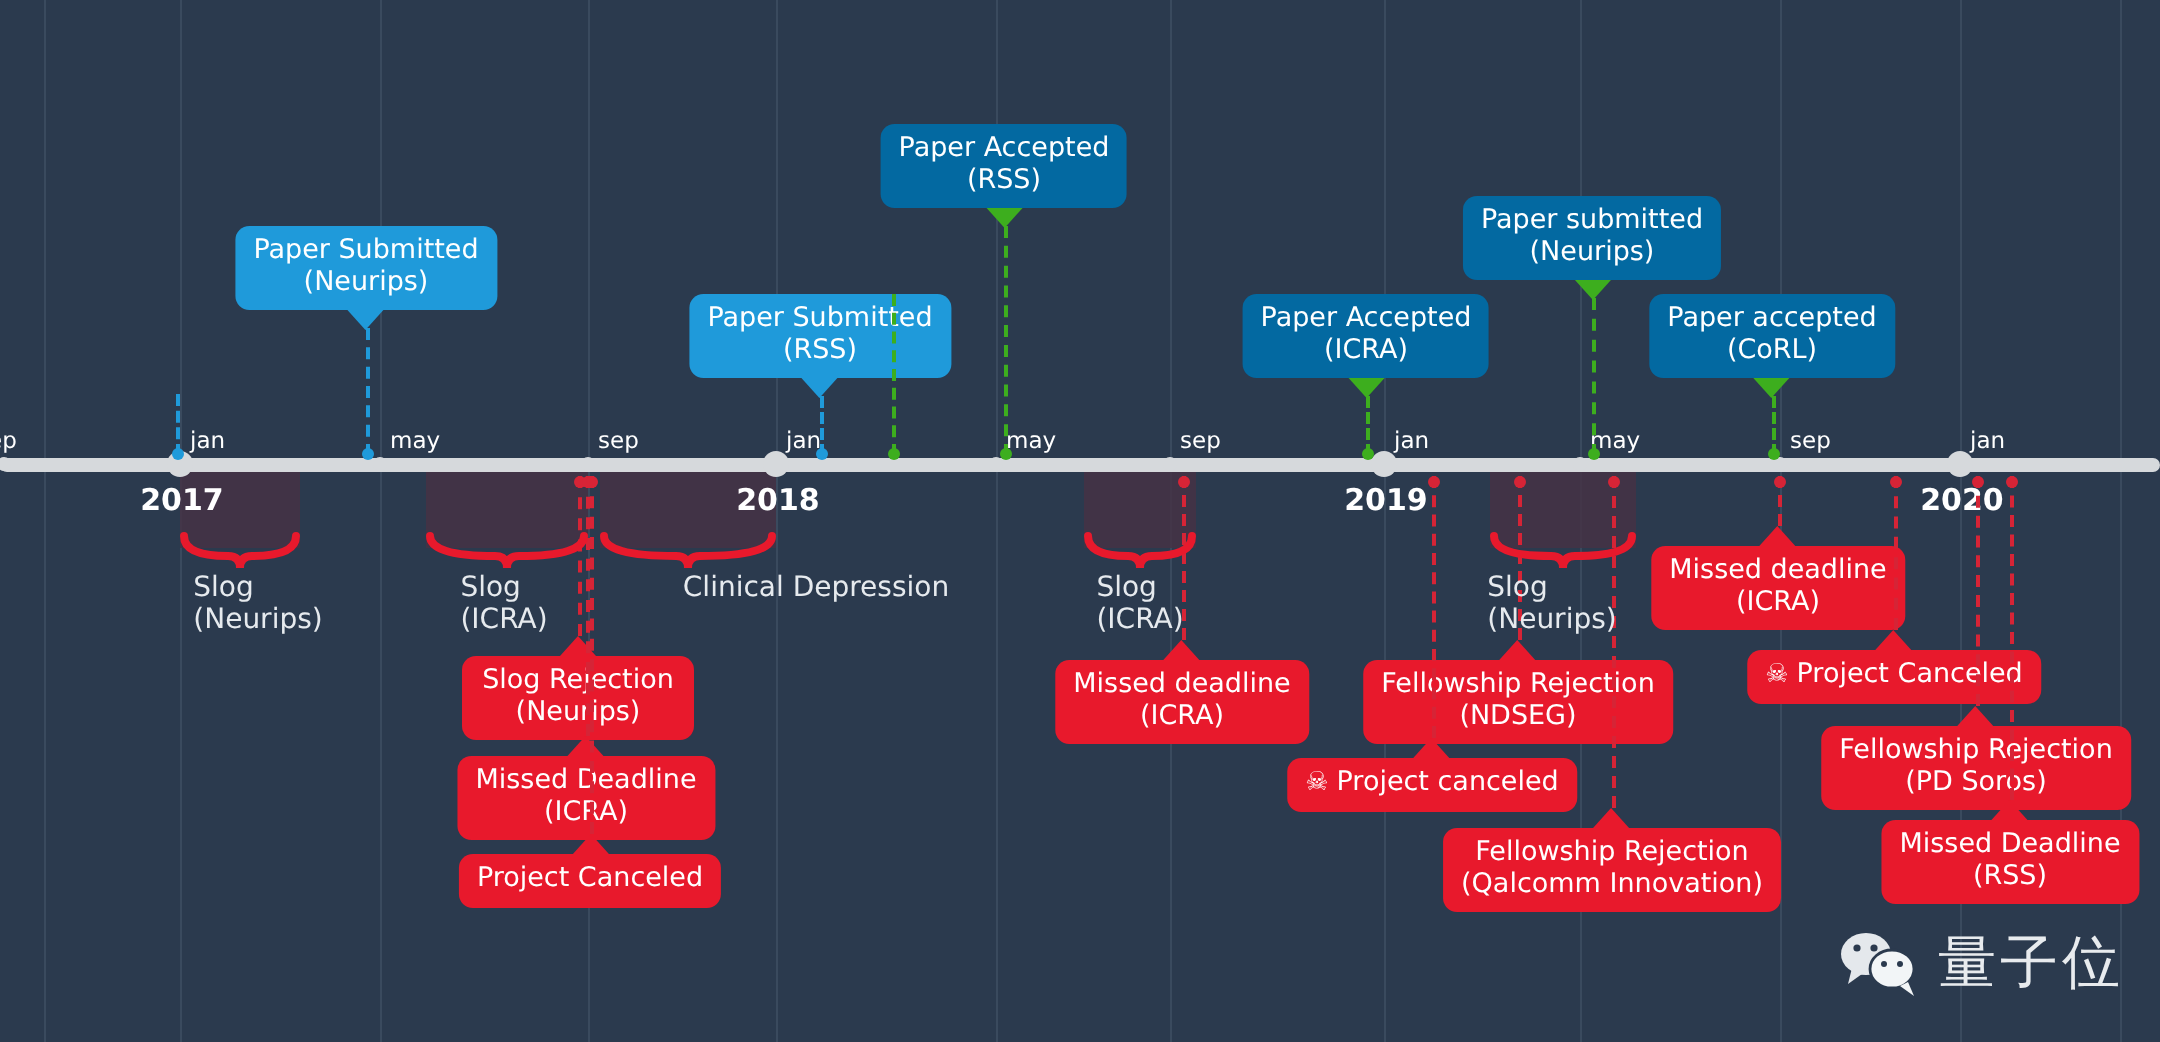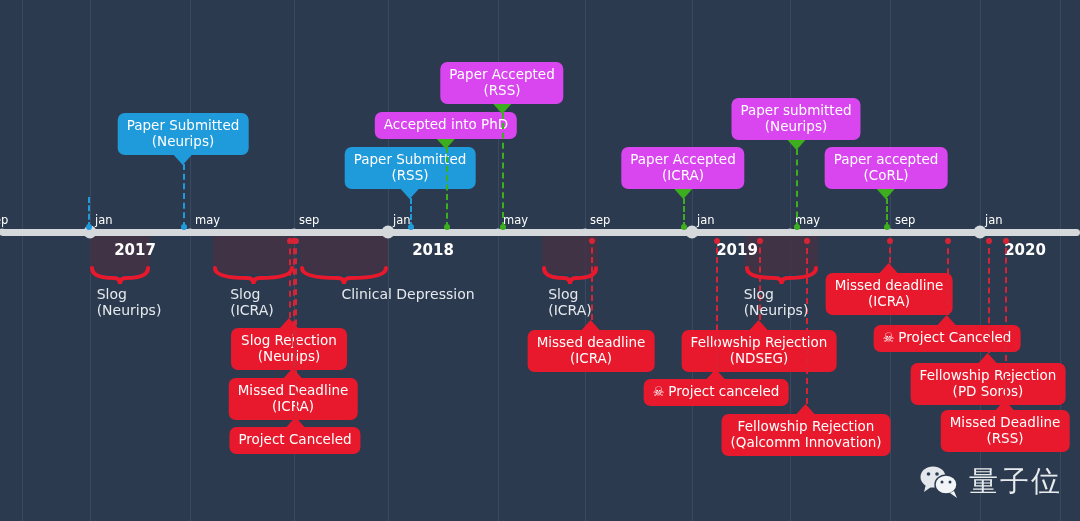--- a/index.html
+++ b/index.html
@@ -23,40 +23,40 @@
   .tick { position:absolute; border-radius:50%; background:#d6d9dc; transform:translate(-50%,-50%); }
   .tick.month { width:7px; height:7px; }
   .tick.year  { width:13px; height:13px; }
 
   .tick-label {
     position:absolute; font-size:11.5px; color:#ffffff; white-space:nowrap;
     transform:translate(0,-100%);
   }
   .year-label {
     position:absolute; font-size:15px; font-weight:bold; color:#ffffff;
-    white-space:nowrap; transform:translateX(-50%);margin-left:44px;
+    white-space:nowrap; transform:translateX(-50%);
   }
 
   
   .stem { position:absolute; width:0; border-left-width:2.5px; border-left-style:dashed; }
   .stem.blue  { border-left-color:#1f9ada; }
   .stem.green { border-left-color:#3dae1e; }
   .stem.red   { border-left-color:#d62436; }
 
   .stemdot { position:absolute; width:6px; height:6px; border-radius:50%; transform:translate(-50%,-50%); }
   .stemdot.blue{ background:#1f9ada; } .stemdot.green{ background:#3dae1e; } .stemdot.red{ background:#d62436; }
 
   
   .callout {
     position:absolute; border-radius:7px; padding:5px 9px 6px 9px;
     font-size:13.5px; line-height:1.16; text-align:center; color:#fff;
     white-space:pre; transform:translateX(-50%);
   }
   .callout.blue  { background:#1f9ada; }
-  .callout.green { background:#d946ef; }
+  .callout.green { background:#0369a1; }
   .callout.red   { background:#e8192c; }
 
   
   .callout::after{
     content:""; position:absolute; left:50%; margin-left:-9px;
     border-left:9px solid transparent; border-right:9px solid transparent;
   }
   .callout.down::after { top:100%; border-top-width:10px; border-top-style:solid; }
   .callout.up::after   { bottom:100%; border-bottom-width:10px; border-bottom-style:solid; }
   .callout.blue.down::after { border-top-color:#1f9ada; }
@@ -127,21 +127,20 @@
     <div class="stem blue" style="left: 88px; top: 197px; height: 31px;"></div>
     <div class="stemdot blue" style="left: 89px; top: 227px;"></div>
     <div class="callout blue down" style="left: 183px; top: 113px; min-width: 118px;"><span>Paper Submitted
 (Neurips)</span></div>
     <div class="stem blue" style="left: 183px; top: 164px; height: 64px;"></div>
     <div class="stemdot blue" style="left: 184px; top: 227px;"></div>
     <div class="callout blue down" style="left: 410px; top: 147px; min-width: 120px;"><span>Paper Submitted
 (RSS)</span></div>
     <div class="stem blue" style="left: 410px; top: 198px; height: 30px;"></div>
     <div class="stemdot blue" style="left: 411px; top: 227px;"></div>
-    <div class="callout green down" style="left: 446px; top: 112px; min-width: 133px;"><span>Accepted into PhD</span></div>
     <div class="stem green" style="left: 446px; top: 147px; height: 81px;"></div>
     <div class="stemdot green" style="left: 447px; top: 227px;"></div>
     <div class="callout green down" style="left: 502px; top: 62px; min-width: 113px;"><span>Paper Accepted
 (RSS)</span></div>
     <div class="stem green" style="left: 502px; top: 113px; height: 115px;"></div>
     <div class="stemdot green" style="left: 503px; top: 227px;"></div>
     <div class="callout green down" style="left: 683px; top: 147px; min-width: 113px;"><span>Paper Accepted
 (ICRA)</span></div>
     <div class="stem green" style="left: 683px; top: 198px; height: 30px;"></div>
     <div class="stemdot green" style="left: 684px; top: 227px;"></div>

